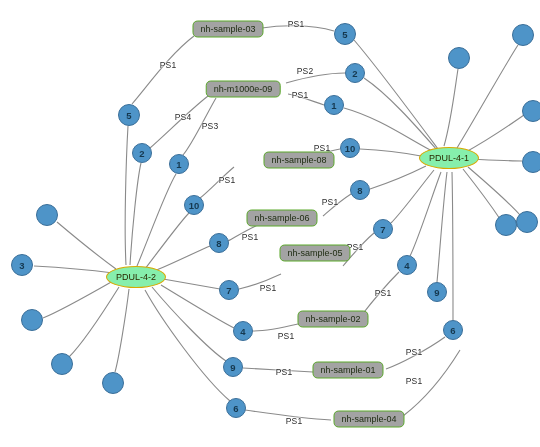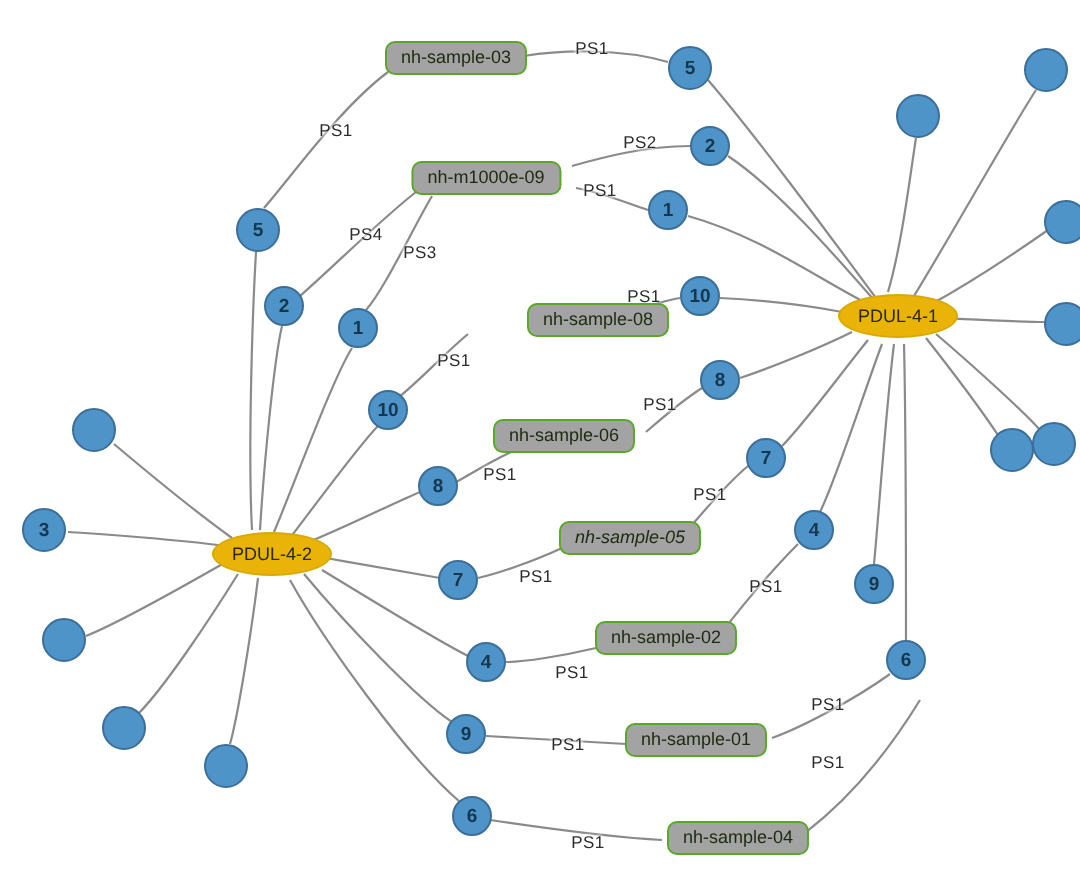--- a/index.html
+++ b/index.html
@@ -41,21 +41,21 @@
     transform:translate(-50%,-50%);
     display:flex;
     align-items:center;
     justify-content:center;
     font-size:9.5px;
     color:#15384f;
     font-weight:bold;
   }
   .node-hub{
     position:absolute;
-    background:#eab308;
+    background:#86efac;
     border:1.2px solid #d8a900;
     border-radius:50%;
     box-sizing:border-box;
     transform:translate(-50%,-50%);
     display:flex;
     align-items:center;
     justify-content:center;
     font-size:9px;
     color:#2a2a00;
     white-space:nowrap;
@@ -123,21 +123,21 @@
       <path class="edge" d="M 145 290 C 161 319 203 378 230 401"></path>
       <path class="edge" d="M 113 273 C 90 270 52 267 34 266"></path>
       <path class="edge" d="M 116 269 C 98 256 70 233 57 222"></path>
       <path class="edge" d="M 113 281 C 92 293 58 312 43 318"></path>
       <path class="edge" d="M 119 287 C 104 311 82 344 69 357"></path>
       <path class="edge" d="M 129 289 C 126 314 119 358 115 372"></path>
     </svg>
   <div id="overlay">
       <div class="edge-label" style="left: 296px; top: 24px;">PS1</div>
       <div class="edge-label" style="left: 168px; top: 65px;">PS1</div>
-      <div class="edge-label" style="left: 320px; top: 71px;">PS2</div>
+      <div class="edge-label" style="left: 305px; top: 71px;">PS2</div>
       <div class="edge-label" style="left: 300px; top: 95px;">PS1</div>
       <div class="edge-label" style="left: 183px; top: 117px;">PS4</div>
       <div class="edge-label" style="left: 210px; top: 126px;">PS3</div>
       <div class="edge-label" style="left: 322px; top: 148px;">PS1</div>
       <div class="edge-label" style="left: 227px; top: 180px;">PS1</div>
       <div class="edge-label" style="left: 330px; top: 202px;">PS1</div>
       <div class="edge-label" style="left: 250px; top: 237px;">PS1</div>
       <div class="edge-label" style="left: 355px; top: 247px;">PS1</div>
       <div class="edge-label" style="left: 268px; top: 288px;">PS1</div>
       <div class="edge-label" style="left: 383px; top: 293px;">PS1</div>
@@ -174,18 +174,18 @@
       <div class="node-circle" style="left: 533px; top: 111px; width: 22px; height: 22px;"></div>
       <div class="node-circle" style="left: 533px; top: 162px; width: 22px; height: 22px;"></div>
       <div class="node-circle" style="left: 527px; top: 222px; width: 22px; height: 22px;"></div>
       <div class="node-circle" style="left: 506px; top: 225px; width: 22px; height: 22px;"></div>
       <div class="node-hub" style="left: 449px; top: 158px; width: 60px; height: 22px;">PDUL-4-1</div>
       <div class="node-hub" style="left: 136px; top: 277px; width: 60px; height: 22px;">PDUL-4-2</div>
       <div class="node-box" style="left: 228px; top: 29px;">nh-sample-03</div>
       <div class="node-box" style="left: 243px; top: 89px;">nh-m1000e-09</div>
       <div class="node-box" style="left: 270px; top: 160px; margin-left: 29px;">nh-sample-08</div>
       <div class="node-box" style="left: 282px; top: 218px;">nh-sample-06</div>
-      <div class="node-box" style="left: 315px; top: 269px; font-style: italic;">nh-sample-05</div>
+      <div class="node-box" style="left: 315px; top: 253px;">nh-sample-05</div>
       <div class="node-box" style="left: 333px; top: 319px;">nh-sample-02</div>
       <div class="node-box" style="left: 348px; top: 370px;">nh-sample-01</div>
       <div class="node-box" style="left: 369px; top: 419px;">nh-sample-04</div>
     </div>
 </div>
 
 </body></html>

